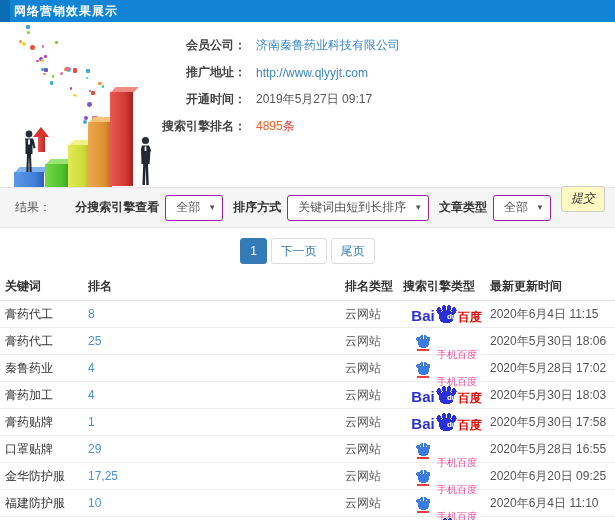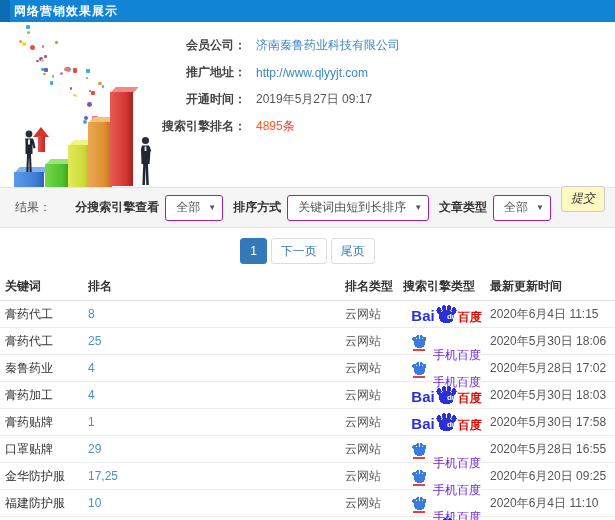--- a/index.html
+++ b/index.html
@@ -125,21 +125,21 @@
   .mblogo .paw.small { width:15px; height:13px;
     background:
       radial-gradient(ellipse 1.9px 2.3px at 2.2px 4px,  #3a7be0 98%, transparent 100%),
       radial-gradient(ellipse 1.7px 2.2px at 5.8px 2px,  #3a7be0 98%, transparent 100%),
       radial-gradient(ellipse 1.7px 2.2px at 9.2px 2px,  #3a7be0 98%, transparent 100%),
       radial-gradient(ellipse 1.9px 2.3px at 12.6px 4px, #3a7be0 98%, transparent 100%),
       radial-gradient(ellipse 5.6px 4.8px at 7.5px 8.4px, #3a7be0 98%, transparent 100%);
   }
   .mblogo .paw.small::after { content:""; position:absolute; left:1px; right:2px; bottom:-3px;
     height:2px; background:#e64040; }
-  .mblogo .mbt { font-style:normal; color:#6d28d9; margin-left:6px; font-size:12px;margin-top:28px; }
+  .mblogo .mbt { font-style:normal; color:#ec4899; margin-left:6px; font-size:10px;margin-top:28px; }
 
   .partial-row { position:absolute; left:0; top:518px; width:615px; height:2px; overflow:hidden; }
   .partial-row .inner { display:grid; grid-template-columns:83px 257px 58px 87px 1fr; padding-left:5px; }
   .partial-row .c.en { display:flex; justify-content:center; }
 </style>
 </head>
 <body>
 
 <div class="page">
 

